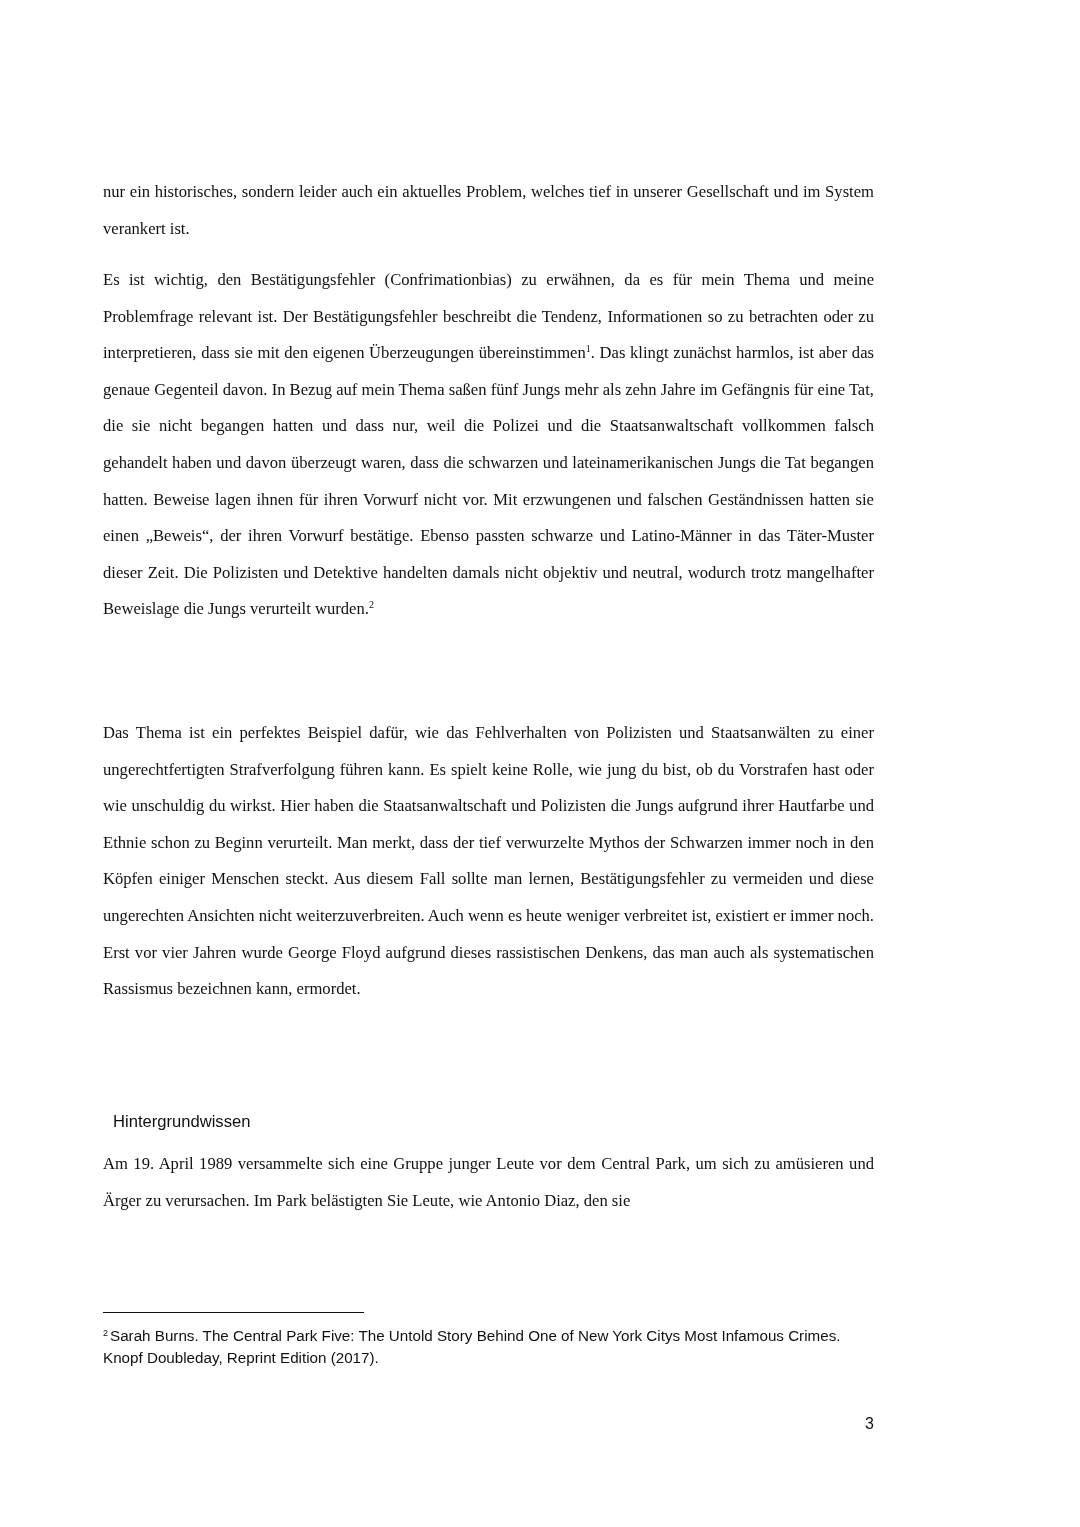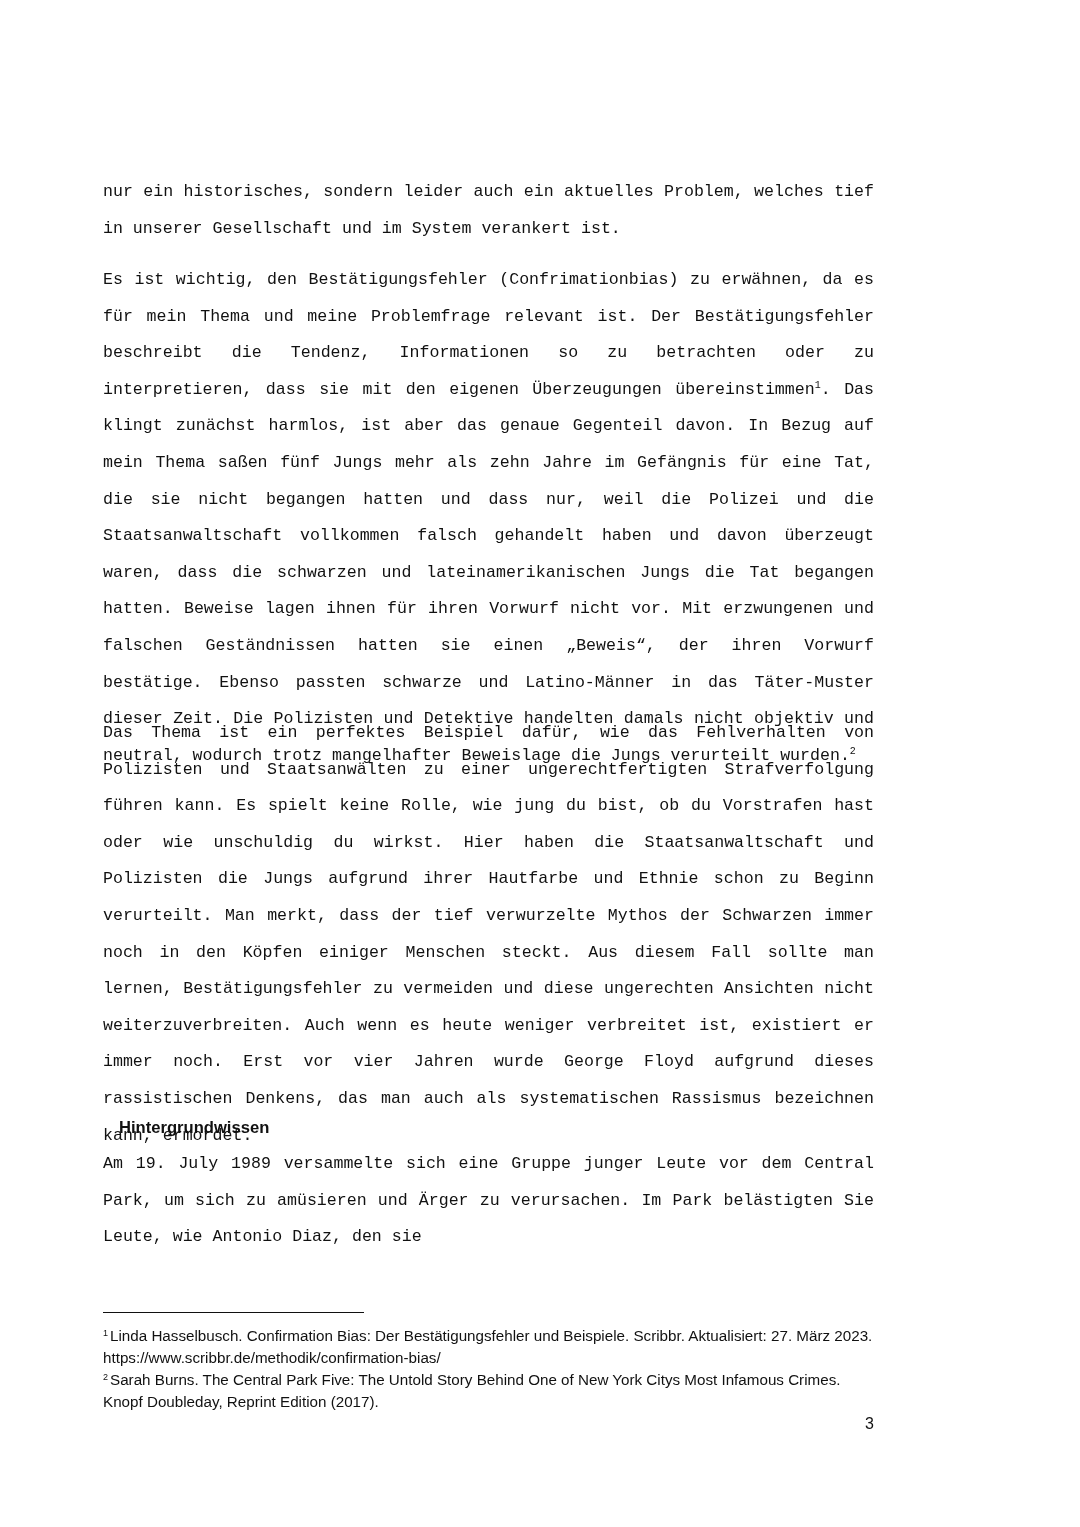--- a/index.html
+++ b/index.html
@@ -1,28 +1,28 @@
 <!DOCTYPE html>
 <html><head>
 <meta charset="utf-8">
 <style>
   html, body { margin: 0; padding: 0; background: #ffffff; }
   body { width: 1080px; height: 1527px; position: relative; overflow: hidden; }
   .page { position: absolute; left: 0; top: 0; width: 1080px; height: 1527px; background: #ffffff; }
   .body-text {
     position: absolute; left: 103px; width: 771px;
-    font-family: Liberation Mono, monospace;
+    font-family: Liberation Serif, serif;
     font-size: 16.6px; line-height: 36.6px; color: #111111;
     text-align: justify; margin: 0;
   }
   .body-text sup { font-size: 10px; line-height: 0; vertical-align: 6px; }
   .heading {
     position: absolute; left: 103px; width: 771px;
     font-family: "Liberation Sans", sans-serif;
-    font-size: 16.6px; font-weight: bold; color: #111111; line-height: 36.6px; margin: 16px;
+    font-size: 16.6px; font-weight: normal; color: #111111; line-height: 36.6px; margin: 10px;
   }
   .fn-rule { position: absolute; left: 103px; top: 1312px; width: 261px; height: 0; border-top: 1.3px solid #111111; }
   .footnotes {
     position: absolute; left: 103px; top: 1325px; width: 775px;
     font-family: "Liberation Sans", sans-serif;
     font-size: 15.2px; line-height: 22px; color: #111111; margin: 0;
   }
   .footnotes p { margin: 0; }
   .footnotes sup { font-size: 9px; vertical-align: 5px; line-height: 0; margin-right: 2px; }
   .page-number {
@@ -37,23 +37,22 @@
 <div class="page">
 
   <p class="body-text" style="top:174px;">nur ein historisches, sondern leider auch ein aktuelles Problem, welches tief in unserer Gesellschaft und im System verankert ist.</p>
 
   <p class="body-text" style="top:262px;"><span>Es ist wichtig, den Bestätigungsfehler (Confrimationbias) zu erwähnen, da es für mein Thema und meine Problemfrage relevant ist. Der Bestätigungsfehler beschreibt die Tendenz, Informationen so zu betrachten oder zu interpretieren, dass sie mit den eigenen Überzeugungen übereinstimmen</span><sup>1</sup><span>. Das klingt zunächst harmlos, ist aber das genaue Gegenteil davon. In Bezug auf mein Thema saßen fünf Jungs mehr als zehn Jahre im Gefängnis für eine Tat, die sie nicht begangen hatten und dass nur, weil die Polizei und die Staatsanwaltschaft vollkommen falsch gehandelt haben und davon überzeugt waren, dass die schwarzen und lateinamerikanischen Jungs die Tat begangen hatten. Beweise lagen ihnen für ihren Vorwurf nicht vor. Mit erzwungenen und falschen Geständnissen hatten sie einen „Beweis“, der ihren Vorwurf bestätige. Ebenso passten schwarze und Latino-Männer in das Täter-Muster dieser Zeit. Die Polizisten und Detektive handelten damals nicht objektiv und neutral, wodurch trotz mangelhafter Beweislage die Jungs verurteilt wurden.</span><sup>2</sup></p>
 
   <p class="body-text" style="top:715px;">Das Thema ist ein perfektes Beispiel dafür, wie das Fehlverhalten von Polizisten und Staatsanwälten zu einer ungerechtfertigten Strafverfolgung führen kann. Es spielt keine Rolle, wie jung du bist, ob du Vorstrafen hast oder wie unschuldig du wirkst. Hier haben die Staatsanwaltschaft und Polizisten die Jungs aufgrund ihrer Hautfarbe und Ethnie schon zu Beginn verurteilt. Man merkt, dass der tief verwurzelte Mythos der Schwarzen immer noch in den Köpfen einiger Menschen steckt. Aus diesem Fall sollte man lernen, Bestätigungsfehler zu vermeiden und diese ungerechten Ansichten nicht weiterzuverbreiten. Auch wenn es heute weniger verbreitet ist, existiert er immer noch. Erst vor vier Jahren wurde George Floyd aufgrund dieses rassistischen Denkens, das man auch als systematischen Rassismus bezeichnen kann, ermordet.</p>
 
   <h3 class="heading" style="top:1094px;">Hintergrundwissen</h3>
 
-  <p class="body-text" style="top:1146px;">Am 19. July 1989 versammelte sich eine Gruppe junger Leute vor dem Central Park, um sich zu amüsieren und Ärger zu verursachen. Im Park belästigten Sie Leute, wie Antonio Diaz, den sie</p>
+  <p class="body-text" style="top:1146px;">Am 19. April 1989 versammelte sich eine Gruppe junger Leute vor dem Central Park, um sich zu amüsieren und Ärger zu verursachen. Im Park belästigten Sie Leute, wie Antonio Diaz, den sie</p>
 
   <div class="fn-rule"></div>
 
   <div class="footnotes">
-    <p><sup>1</sup><span>Linda Hasselbusch. Confirmation Bias: Der Bestätigungsfehler und Beispiele. Scribbr. Aktualisiert: 27. März 2023. https://www.scribbr.de/methodik/confirmation-bias/</span></p>
     <p><sup>2</sup><span>Sarah Burns. The Central Park Five: The Untold Story Behind One of New York Citys Most Infamous Crimes. Knopf Doubleday, Reprint Edition (2017).</span></p>
   </div>
 
   <div class="page-number">3</div>
 </div>
 
 </body></html>

